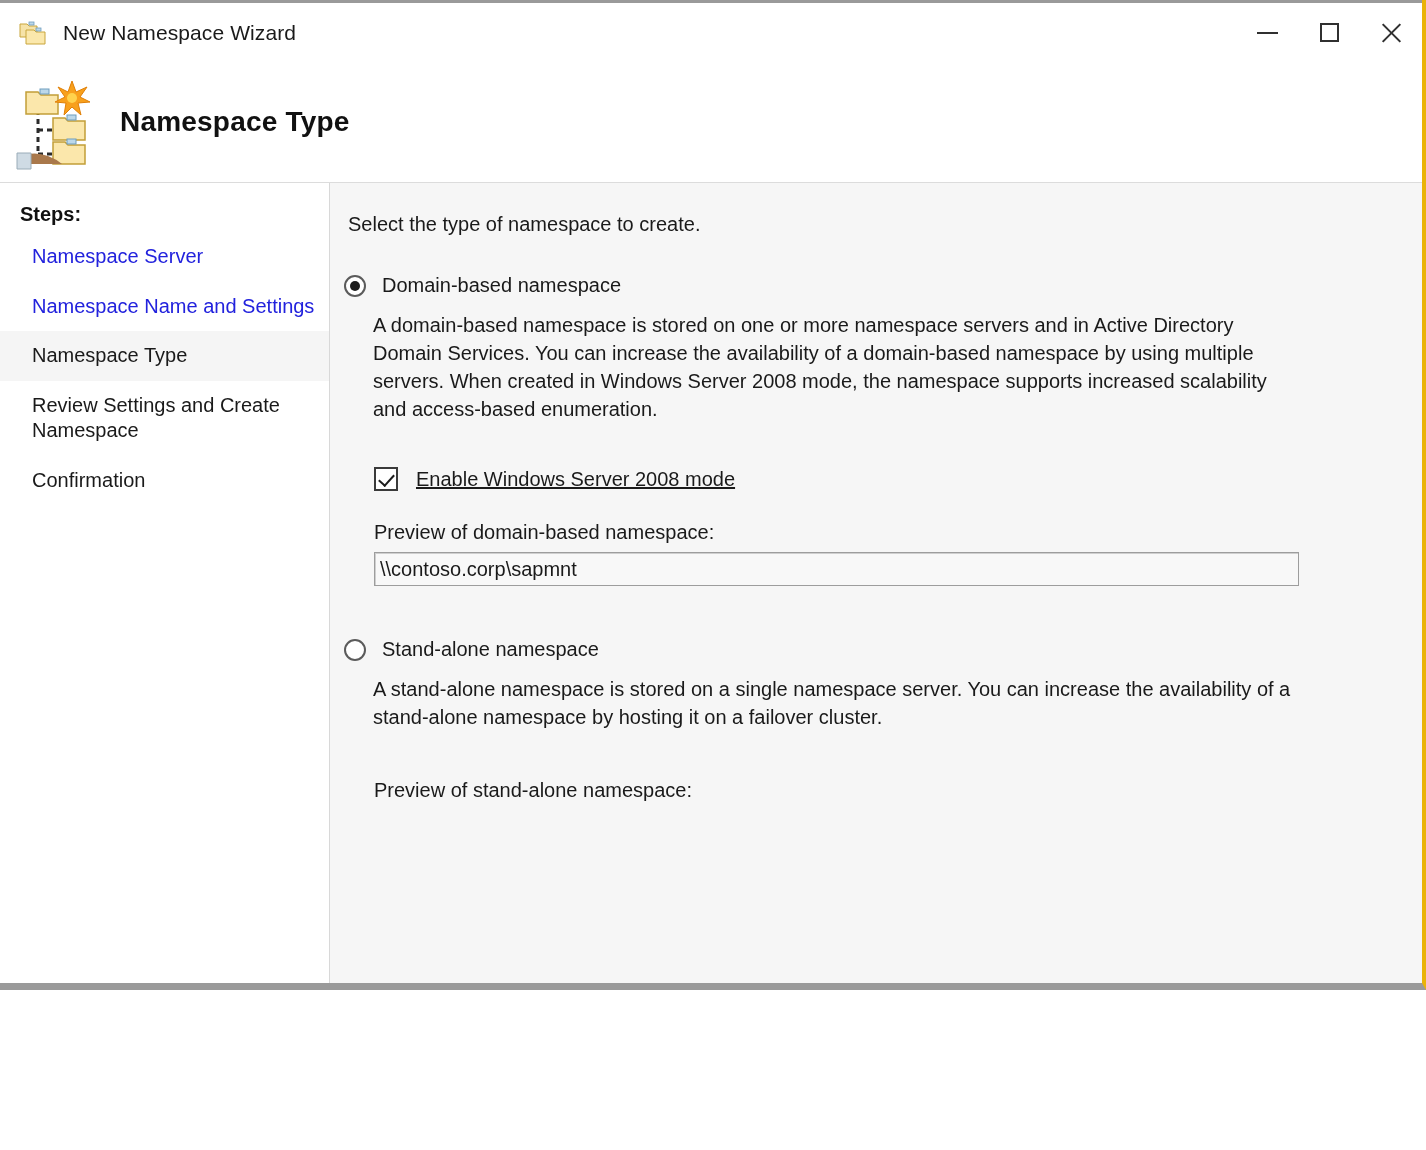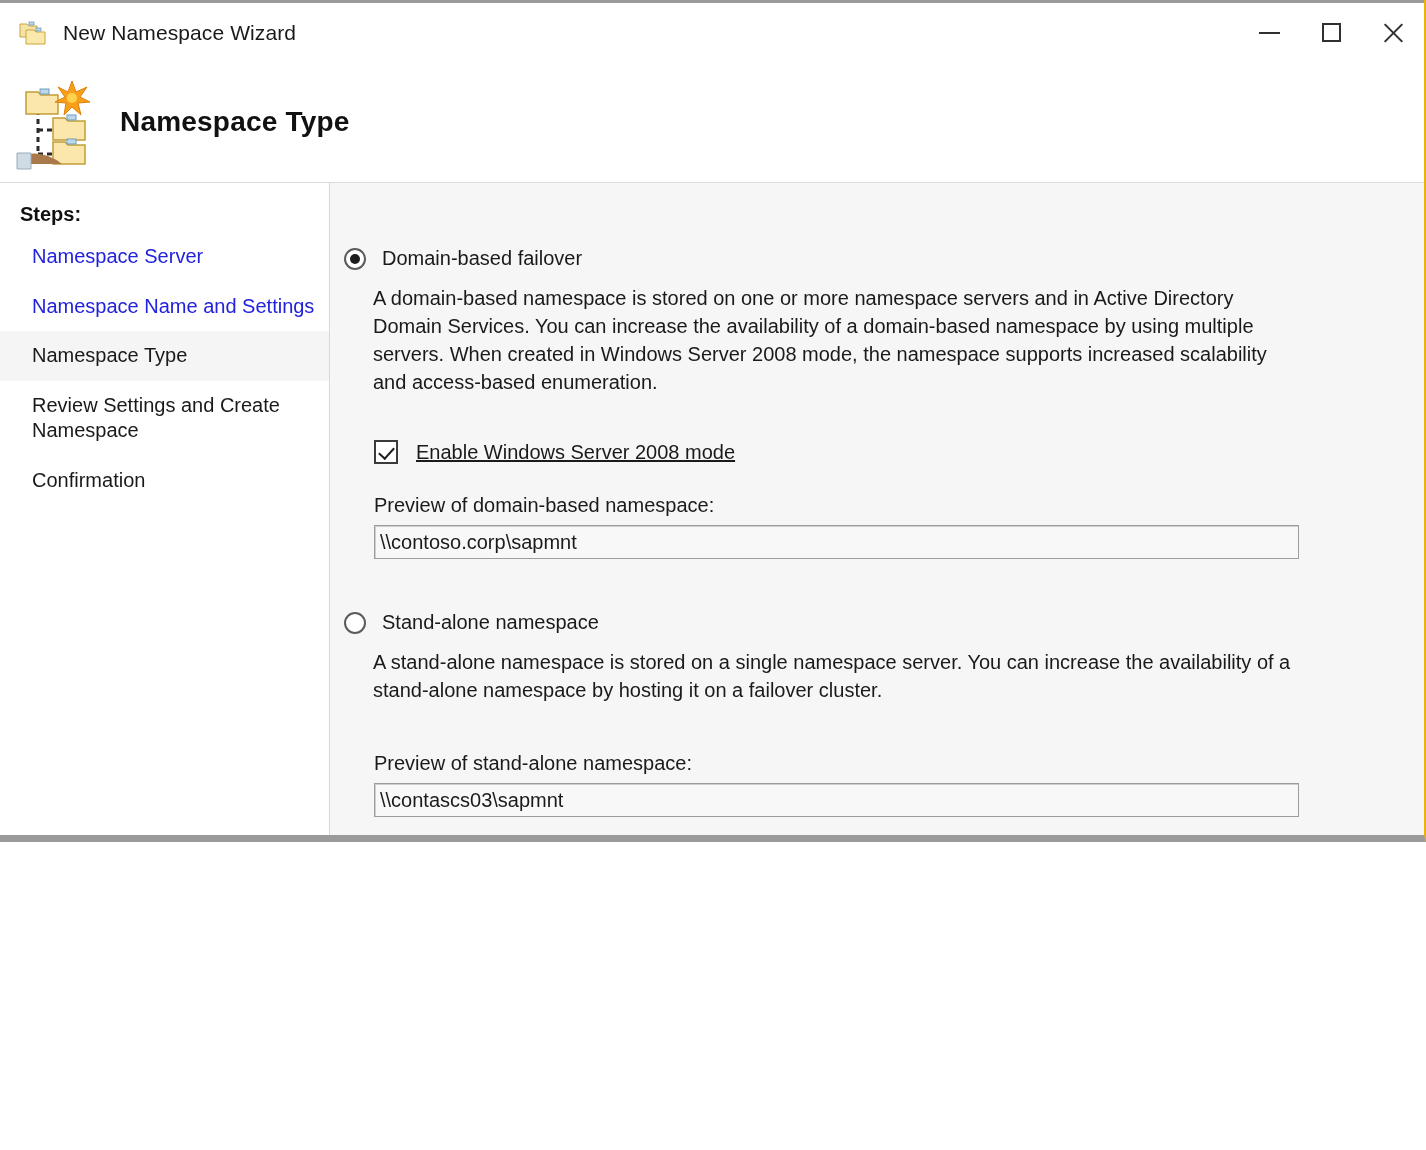--- a/index.html
+++ b/index.html
@@ -8,24 +8,24 @@
     background: #ffffff;
   }
   body {
     font-family: "Liberation Sans", sans-serif;
     -webkit-font-smoothing: antialiased;
   }
 
   #window {
     position: relative;
     width: 1426px;
-    height: 842px;
+    height: 990px;
     background: #c2410c;
     box-sizing: border-box;
-    border-right: 2px solid #eab308;
+    border-right: 4px solid #eab308;
     border-bottom: 7px solid #9a9a9a;
     overflow: hidden;
   }
 
   
   .titlebar {
     position: relative;
     height: 62px;
     background: #ffffff;
     display: flex;
@@ -369,46 +369,46 @@
       <div class="steps-label">Steps:</div>
       <div class="step-item link">Namespace Server</div>
       <div class="step-item link">Namespace Name and Settings</div>
       <div class="step-item current">Namespace Type</div>
       <div class="step-item">Review Settings and Create Namespace</div>
       <div class="step-item">Confirmation</div>
     </div>
 
     <div class="content">
 
+      <div class="intro">Select the type of namespace to create.</div>
 
       <div class="option-block">
         <div class="option-head">
           <span class="radio checked"></span>
-          <span class="option-label">Domain-based failover</span>
+          <span class="option-label">Domain-based namespace</span>
         </div>
         <div class="option-desc">A domain-based namespace is stored on one or more namespace servers and in Active Directory Domain Services. You can increase the availability of a domain-based namespace by using multiple servers. When created in Windows Server 2008 mode, the namespace supports increased scalability and access-based enumeration.</div>
 
         <div class="checkbox-row">
           <span class="checkbox checked"></span>
           <span class="checkbox-label">Enable Windows Server 2008 mode</span>
         </div>
 
         <div class="preview-label">Preview of domain-based namespace:</div>
         <input class="preview-input" type="text" readonly="" value="\\contoso.corp\sapmnt" style="">
       </div>
 
       <div class="option-block" style="margin-top:52px;">
         <div class="option-head">
           <span class="radio"></span>
           <span class="option-label">Stand-alone namespace</span>
         </div>
         <div class="option-desc">A stand-alone namespace is stored on a single namespace server. You can increase the availability of a stand-alone namespace by hosting it on a failover cluster.</div>
 
         <div class="preview-label" style="margin-top:48px;">Preview of stand-alone namespace:</div>
-        <input class="preview-input" type="text" readonly="" value="\\contascs03\sapmnt" style="">
       </div>
 
     </div>
   </div>
 
   <div class="footer">
     <div class="footer-left-pad"></div>
     <div class="footer-btns">
       <button class="btn">&lt; Previous</button>
       <button class="btn default">Next &gt;</button>

